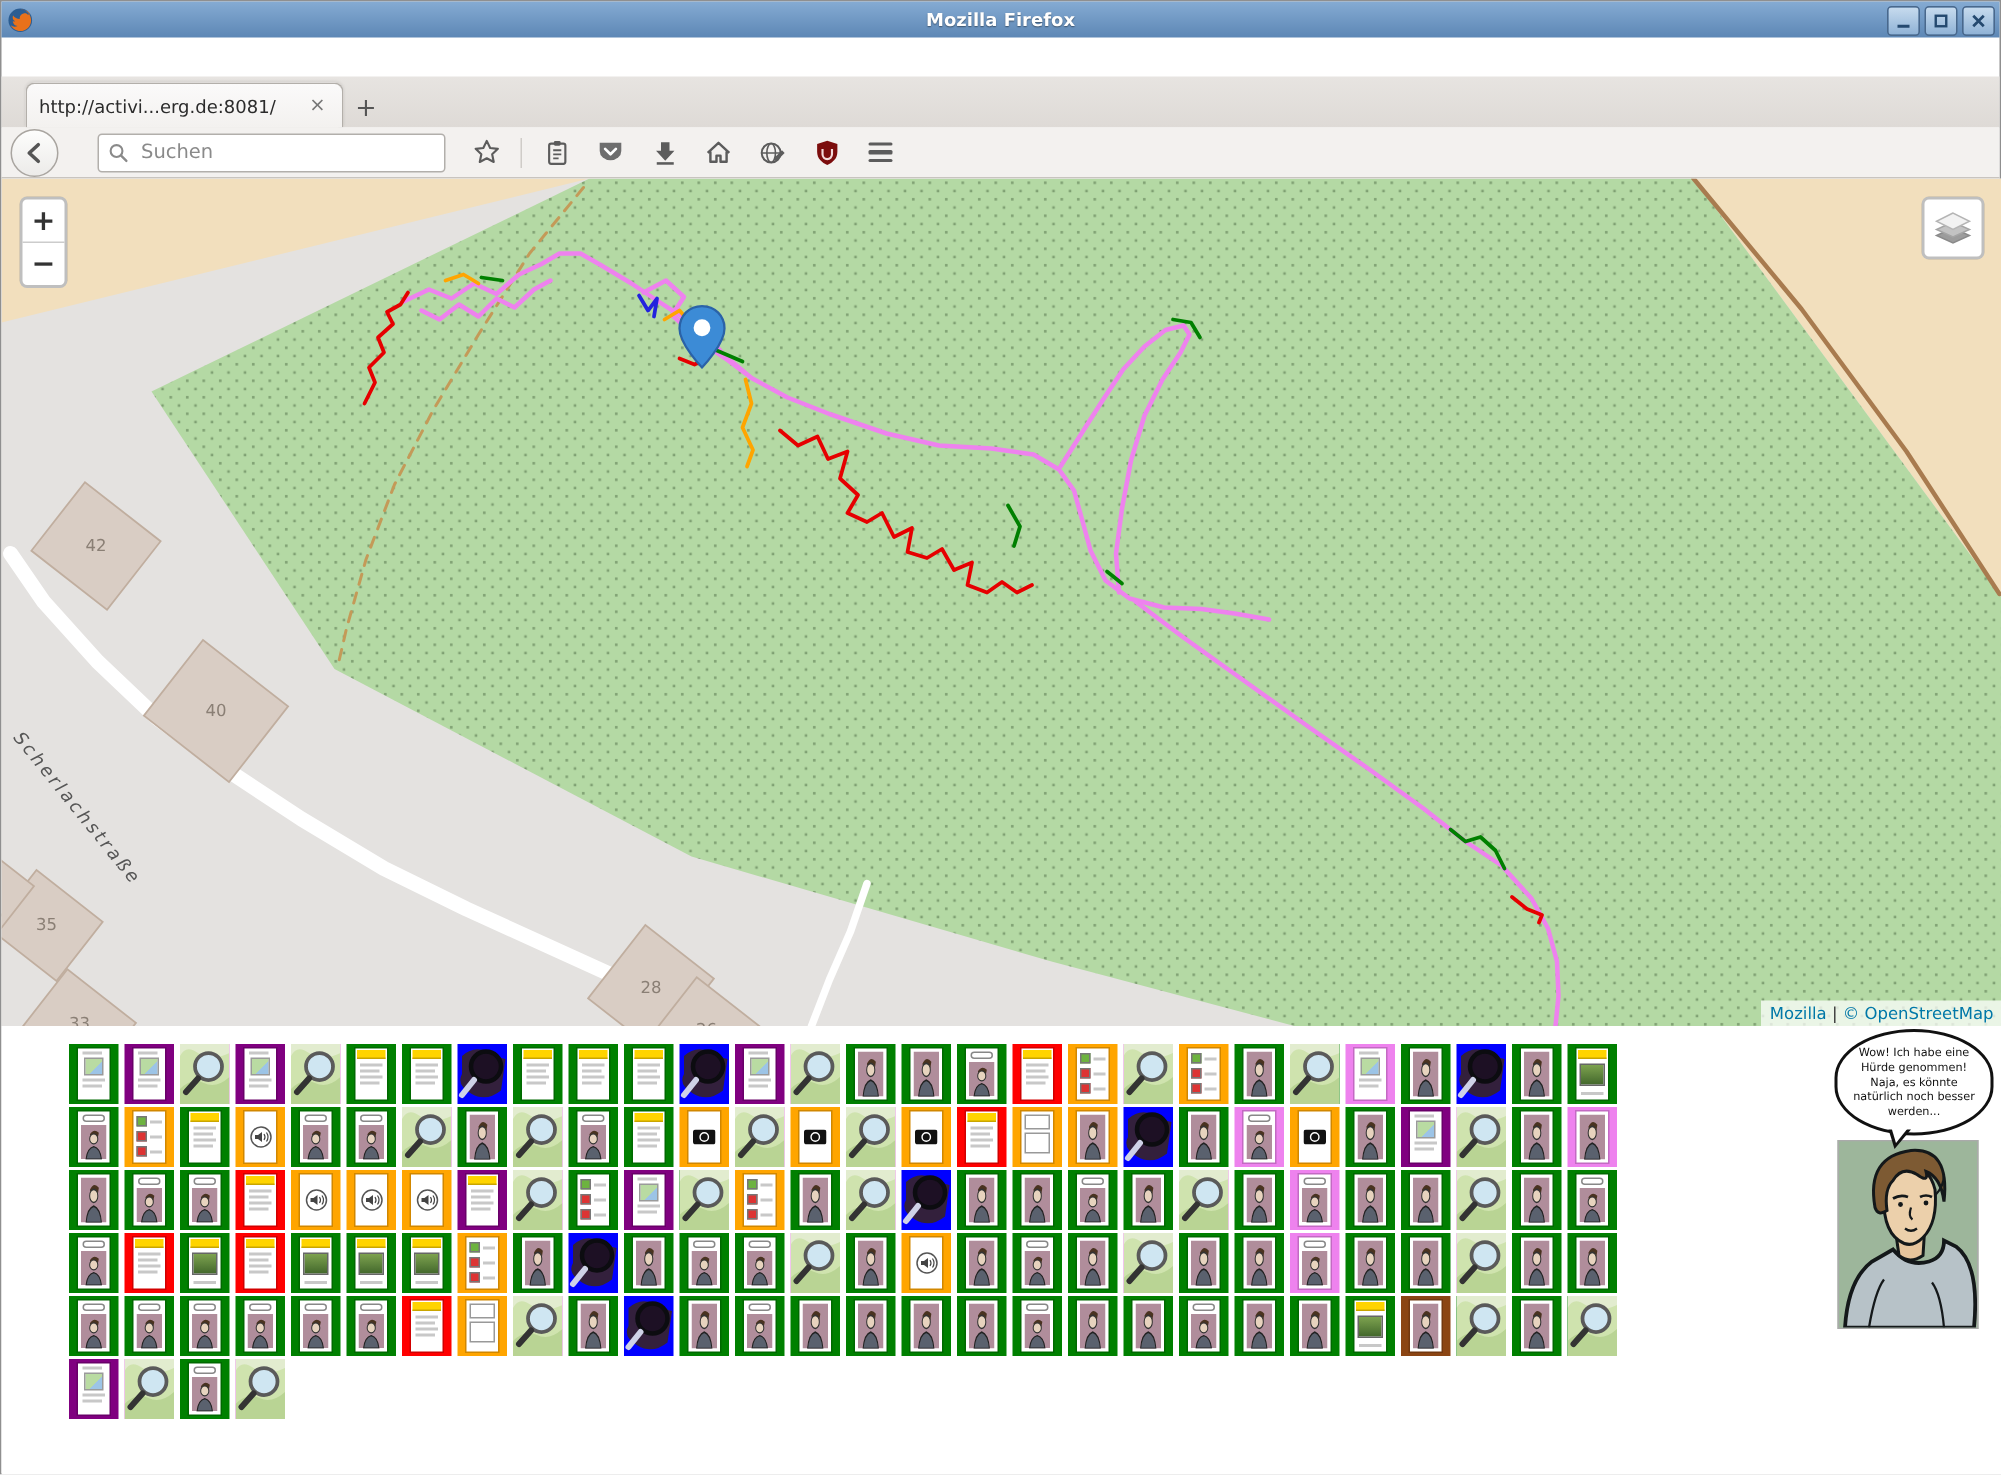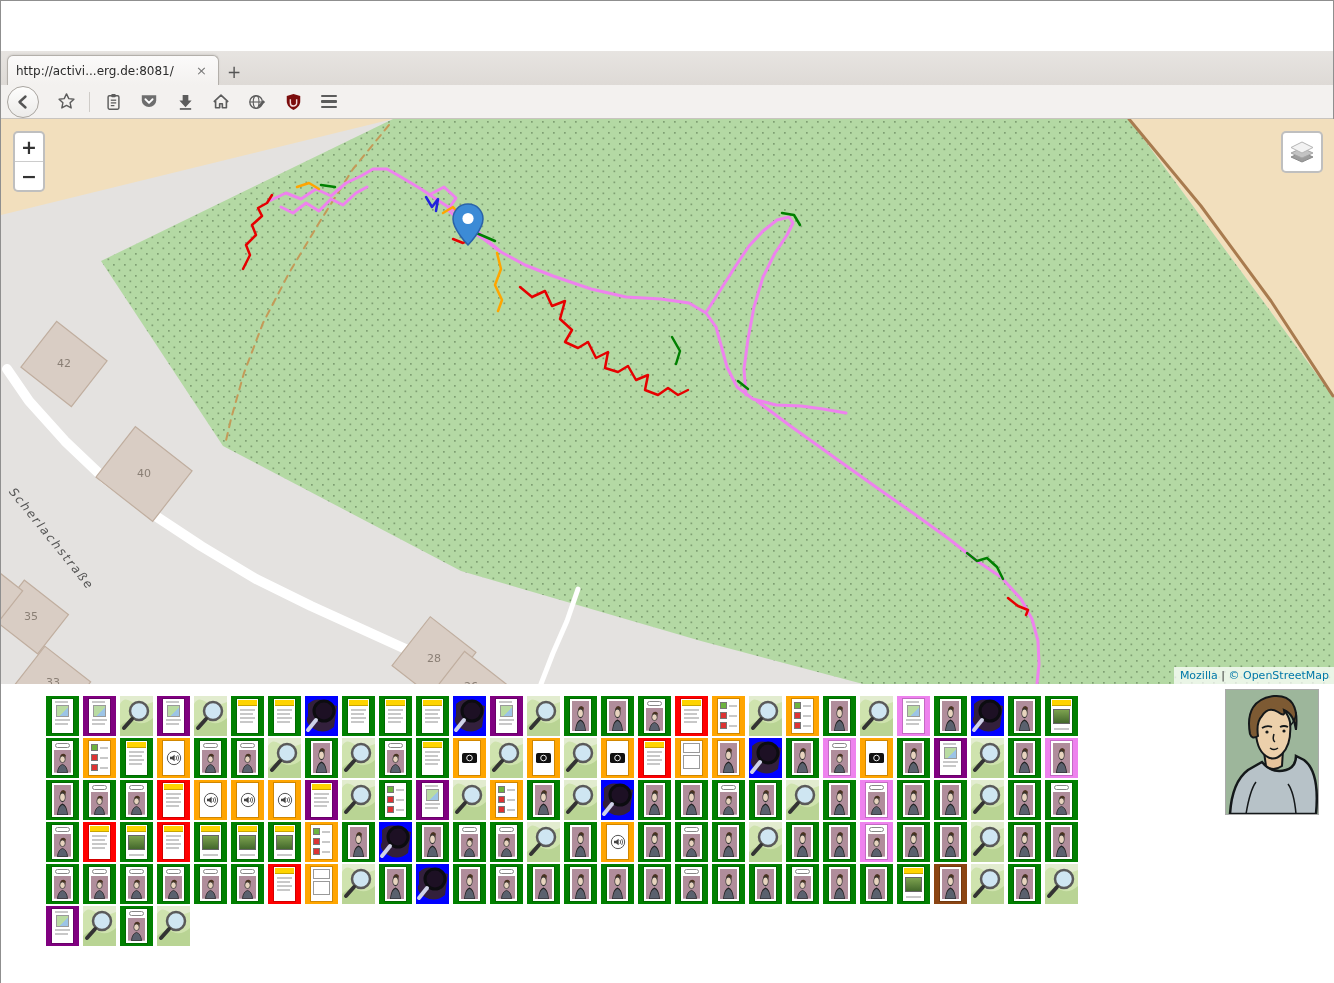--- a/index.html
+++ b/index.html
@@ -13,21 +13,21 @@
   .winbtns{position:absolute;right:3px;top:3px;display:flex;gap:3px;}
   .winbtn{width:20px;height:18px;border:1px solid #49688c;border-radius:3px;background:linear-gradient(#c7dbee,#8fb2d6);display:flex;align-items:center;justify-content:center;}
   .winbtn svg{display:block;}
 
   
   .menubar{position:absolute;left:0;top:24px;width:100%;height:26px;background:#f2f0ee;border-bottom:1px solid #dcd8d4;display:flex;align-items:center;padding-left:6px;box-sizing:border-box;}
   .menu-item{font-size:13px;color:#1a1a1a;padding:3px 10px;cursor:default;}
   .menu-item u{text-decoration:underline;}
 
   
-  .tabbar{position:absolute;left:0;top:50px;width:100%;height:34px;background:linear-gradient(#e7e4e1,#dedad6);display:flex;align-items:flex-end;padding-left:6px;box-sizing:border-box;}
+  .tabbar{position:absolute;left:0;top:50px;width:100%;height:34px;background:linear-gradient(#e7e4e1,#dedad6);display:flex;align-items:flex-end;padding-left:16px;box-sizing:border-box;}
   .tab{height:30px;width:212px;background:linear-gradient(#fbfafa,#f3f1ef);border:1px solid #b3afaa;border-bottom:none;border-radius:6px 6px 0 0;display:flex;align-items:center;padding:0 8px;box-sizing:border-box;box-shadow:0 -1px 2px rgba(0,0,0,.08);}
   .tab-title{font-size:12px;color:#2b2b2b;flex:1;white-space:nowrap;overflow:hidden;}
   .tab-close{font-size:13px;color:#777;padding:0 3px;}
   .newtab{width:30px;height:26px;display:flex;align-items:center;justify-content:center;font-size:17px;color:#555;}
 
   
   .navbar{position:absolute;left:0;top:84px;width:100%;height:34px;background:#f3f1ef;border-bottom:1px solid #c8c4bf;display:flex;align-items:center;box-sizing:border-box;padding:0 6px;}
   .backbtn{width:30px;height:30px;border-radius:50%;border:1px solid #a9a5a0;background:linear-gradient(#fdfdfc,#ecebe9);display:flex;align-items:center;justify-content:center;z-index:2;}
   .urlbar{height:26px;flex:0 0 688px;margin-left:-4px;background:#fff;border:1px solid #b2afab;border-radius:3px;display:flex;align-items:center;padding-left:8px;box-sizing:border-box;}
   .urlbar .urltext{flex:1;font-size:13px;white-space:nowrap;overflow:hidden;margin-left:8px;}
@@ -84,35 +84,66 @@
   .bubble{position:relative;background:#fff;border:2px solid #111;border-radius:50% / 46%;padding:9px 7px;font-size:7.5px;line-height:1.3;text-align:center;color:#111;}
   .bubble-tail{position:absolute;left:34px;bottom:-11px;width:0;height:0;border-left:4px solid transparent;border-right:11px solid transparent;border-top:13px solid #111;}
   .bubble-tail-inner{position:absolute;left:36px;bottom:-7px;width:0;height:0;border-left:3px solid transparent;border-right:8px solid transparent;border-top:10px solid #fff;z-index:2;}
   .portrait{margin-top:3px;margin-left:2px;width:92px;height:124px;border:1px solid #aaa;background:#9db69b;}
 </style>
 </head>
 <body>
 
 <div class="window">
 
+  <div class="titlebar">
+    <svg class="fxicon" viewBox="0 0 16 16">
+      <circle cx="8" cy="8" r="7.4" fill="#2b5d92"></circle>
+      <path d="M8 1.2 C12 1.2 14.8 4.3 14.8 8 c0 3.9-3 6.8-6.8 6.8 -2.6 0-4.9-1.5-6-3.6 1.2 1 3 1.2 4.3.4 -1.8-.3-2.9-1.5-3-3.2 .5.3 1 .4 1.5.3 C3.3 7.9 2.9 6.3 3.5 5 c1 1.3 2.5 2.1 4.2 2.2 -.3-1.6.8-3.2 2.4-3.5 1-.2 2 .1 2.7.8 L14 4 c-.9-1.7-3.3-2.8-6-2.8 Z" fill="#e8711a"></path>
+    </svg>
+    <span class="title">Mozilla Firefox</span>
+    <div class="winbtns">
+      <div class="winbtn">
+          <svg width="10" height="10" viewBox="0 0 10 10">
+            <line x1="1" y1="8.5" x2="9" y2="8.5" stroke="#24496f" stroke-width="2"></line>
+          </svg>
+        </div>
+      <div class="winbtn">
+          <svg width="10" height="10" viewBox="0 0 10 10">
+            <rect x="1.5" y="1.5" width="7" height="7" fill="none" stroke="#24496f" stroke-width="1.6"></rect>
+          </svg>
+        </div>
+      <div class="winbtn">
+          <svg width="10" height="10" viewBox="0 0 10 10">
+            <path d="M1.5 1.5 L8.5 8.5 M8.5 1.5 L1.5 8.5" stroke="#24496f" stroke-width="1.8"></path>
+          </svg>
+        </div>
+    </div>
+  </div>
 
 
   <div class="tabbar">
     <div class="tab">
       <span class="tab-title">http://activi...erg.de:8081/</span>
       <span class="tab-close">×</span>
     </div>
     <div class="newtab">+</div>
   </div>
 
   <div class="navbar">
     <div class="backbtn">
       <svg width="16" height="16" viewBox="0 0 16 16">
           <path d="M10.5 2.5 L4.5 8 L10.5 13.5" fill="none" stroke="#555" stroke-width="2.4" stroke-linecap="round" stroke-linejoin="round"></path>
         </svg>
+    </div>
+    <div class="searchbox">
+      <svg width="14" height="14" viewBox="0 0 16 16">
+          <circle cx="6.5" cy="6.5" r="4.5" fill="none" stroke="#8a8a8a" stroke-width="1.6"></circle>
+          <line x1="10" y1="10" x2="14" y2="14" stroke="#8a8a8a" stroke-width="1.8" stroke-linecap="round"></line>
+        </svg>
+      <input type="text" placeholder="Suchen" style="">
     </div>
     <div class="navicons">
       <div class="navicon">
           <svg width="19" height="19" viewBox="0 0 20 20">
             <path d="M10 2 l2.4 5 5.4.6 -4 3.8 1.1 5.4 L10 14.2 5.1 16.8 6.2 11.4 2.2 7.6 7.6 7 Z" fill="none" stroke="#5c5c5c" stroke-width="1.5" stroke-linejoin="round"></path>
           </svg>
         </div>
       <div class="vsep"></div>
       <div class="navicon">
           <svg width="17" height="18" viewBox="0 0 18 20">
@@ -1654,20 +1685,25 @@
                 <rect width="33" height="40" fill="#cfe3ae"></rect>
                 <path d="M0 30 Q8 22 16 26 T33 22 L33 40 L0 40 Z" fill="#b9d494"></path>
                 <path d="M0 0 L33 0 L33 6 Q20 12 12 6 T0 8 Z" fill="#e2eccf"></path>
                 <circle cx="19" cy="15" r="9" fill="#cfe6f2" stroke="#5a5a5a" stroke-width="2.5"></circle>
                 <line x1="12" y1="23" x2="4" y2="32" stroke="#333" stroke-width="4" stroke-linecap="round"></line>
               </svg></div>
           </div>
         </div>
       </div>
     <div class="coach">
+      <div class="bubble">
+        <span>Wow! Ich habe eine Hürde genommen! Naja, es könnte natürlich noch besser werden...</span>
+        <div class="bubble-tail"></div>
+        <div class="bubble-tail-inner"></div>
+      </div>
       <div class="portrait">
         <svg width="92" height="124" viewBox="0 0 92 124">
           <rect width="92" height="124" fill="#9db69b"></rect>
           <path d="M4 124 Q6 92 22 80 L36 72 Q46 84 60 80 Q70 77 70 66 L78 70 Q94 82 90 124 Z" fill="#b7c2c8" stroke="#14181a" stroke-width="2.5"></path>
           <path d="M20 124 Q24 100 30 92 M70 124 Q68 102 62 94" stroke="#14181a" stroke-width="1.5" fill="none"></path>
           <path d="M38 62 L40 76 Q47 82 56 76 L57 60 Z" fill="#e6c49c" stroke="#14181a" stroke-width="2"></path>
           <path d="M30 30 Q28 58 40 66 Q48 72 56 64 Q66 54 64 32 Q60 16 46 16 Q32 16 30 30 Z" fill="#ecd0ab" stroke="#14181a" stroke-width="2"></path>
           <path d="M24 44 Q18 10 48 6 Q74 4 70 40 Q68 24 58 20 Q60 28 52 22 Q42 16 36 26 Q30 32 32 46 Q26 50 24 44 Z" fill="#7d5a33" stroke="#14181a" stroke-width="2"></path>
           <path d="M64 36 Q70 30 70 22" stroke="#14181a" stroke-width="1.5" fill="none"></path>
           <path d="M36 38 q5 -3 10 -1 M54 37 q4 -2 8 0" stroke="#14181a" stroke-width="1.8" fill="none"></path>

